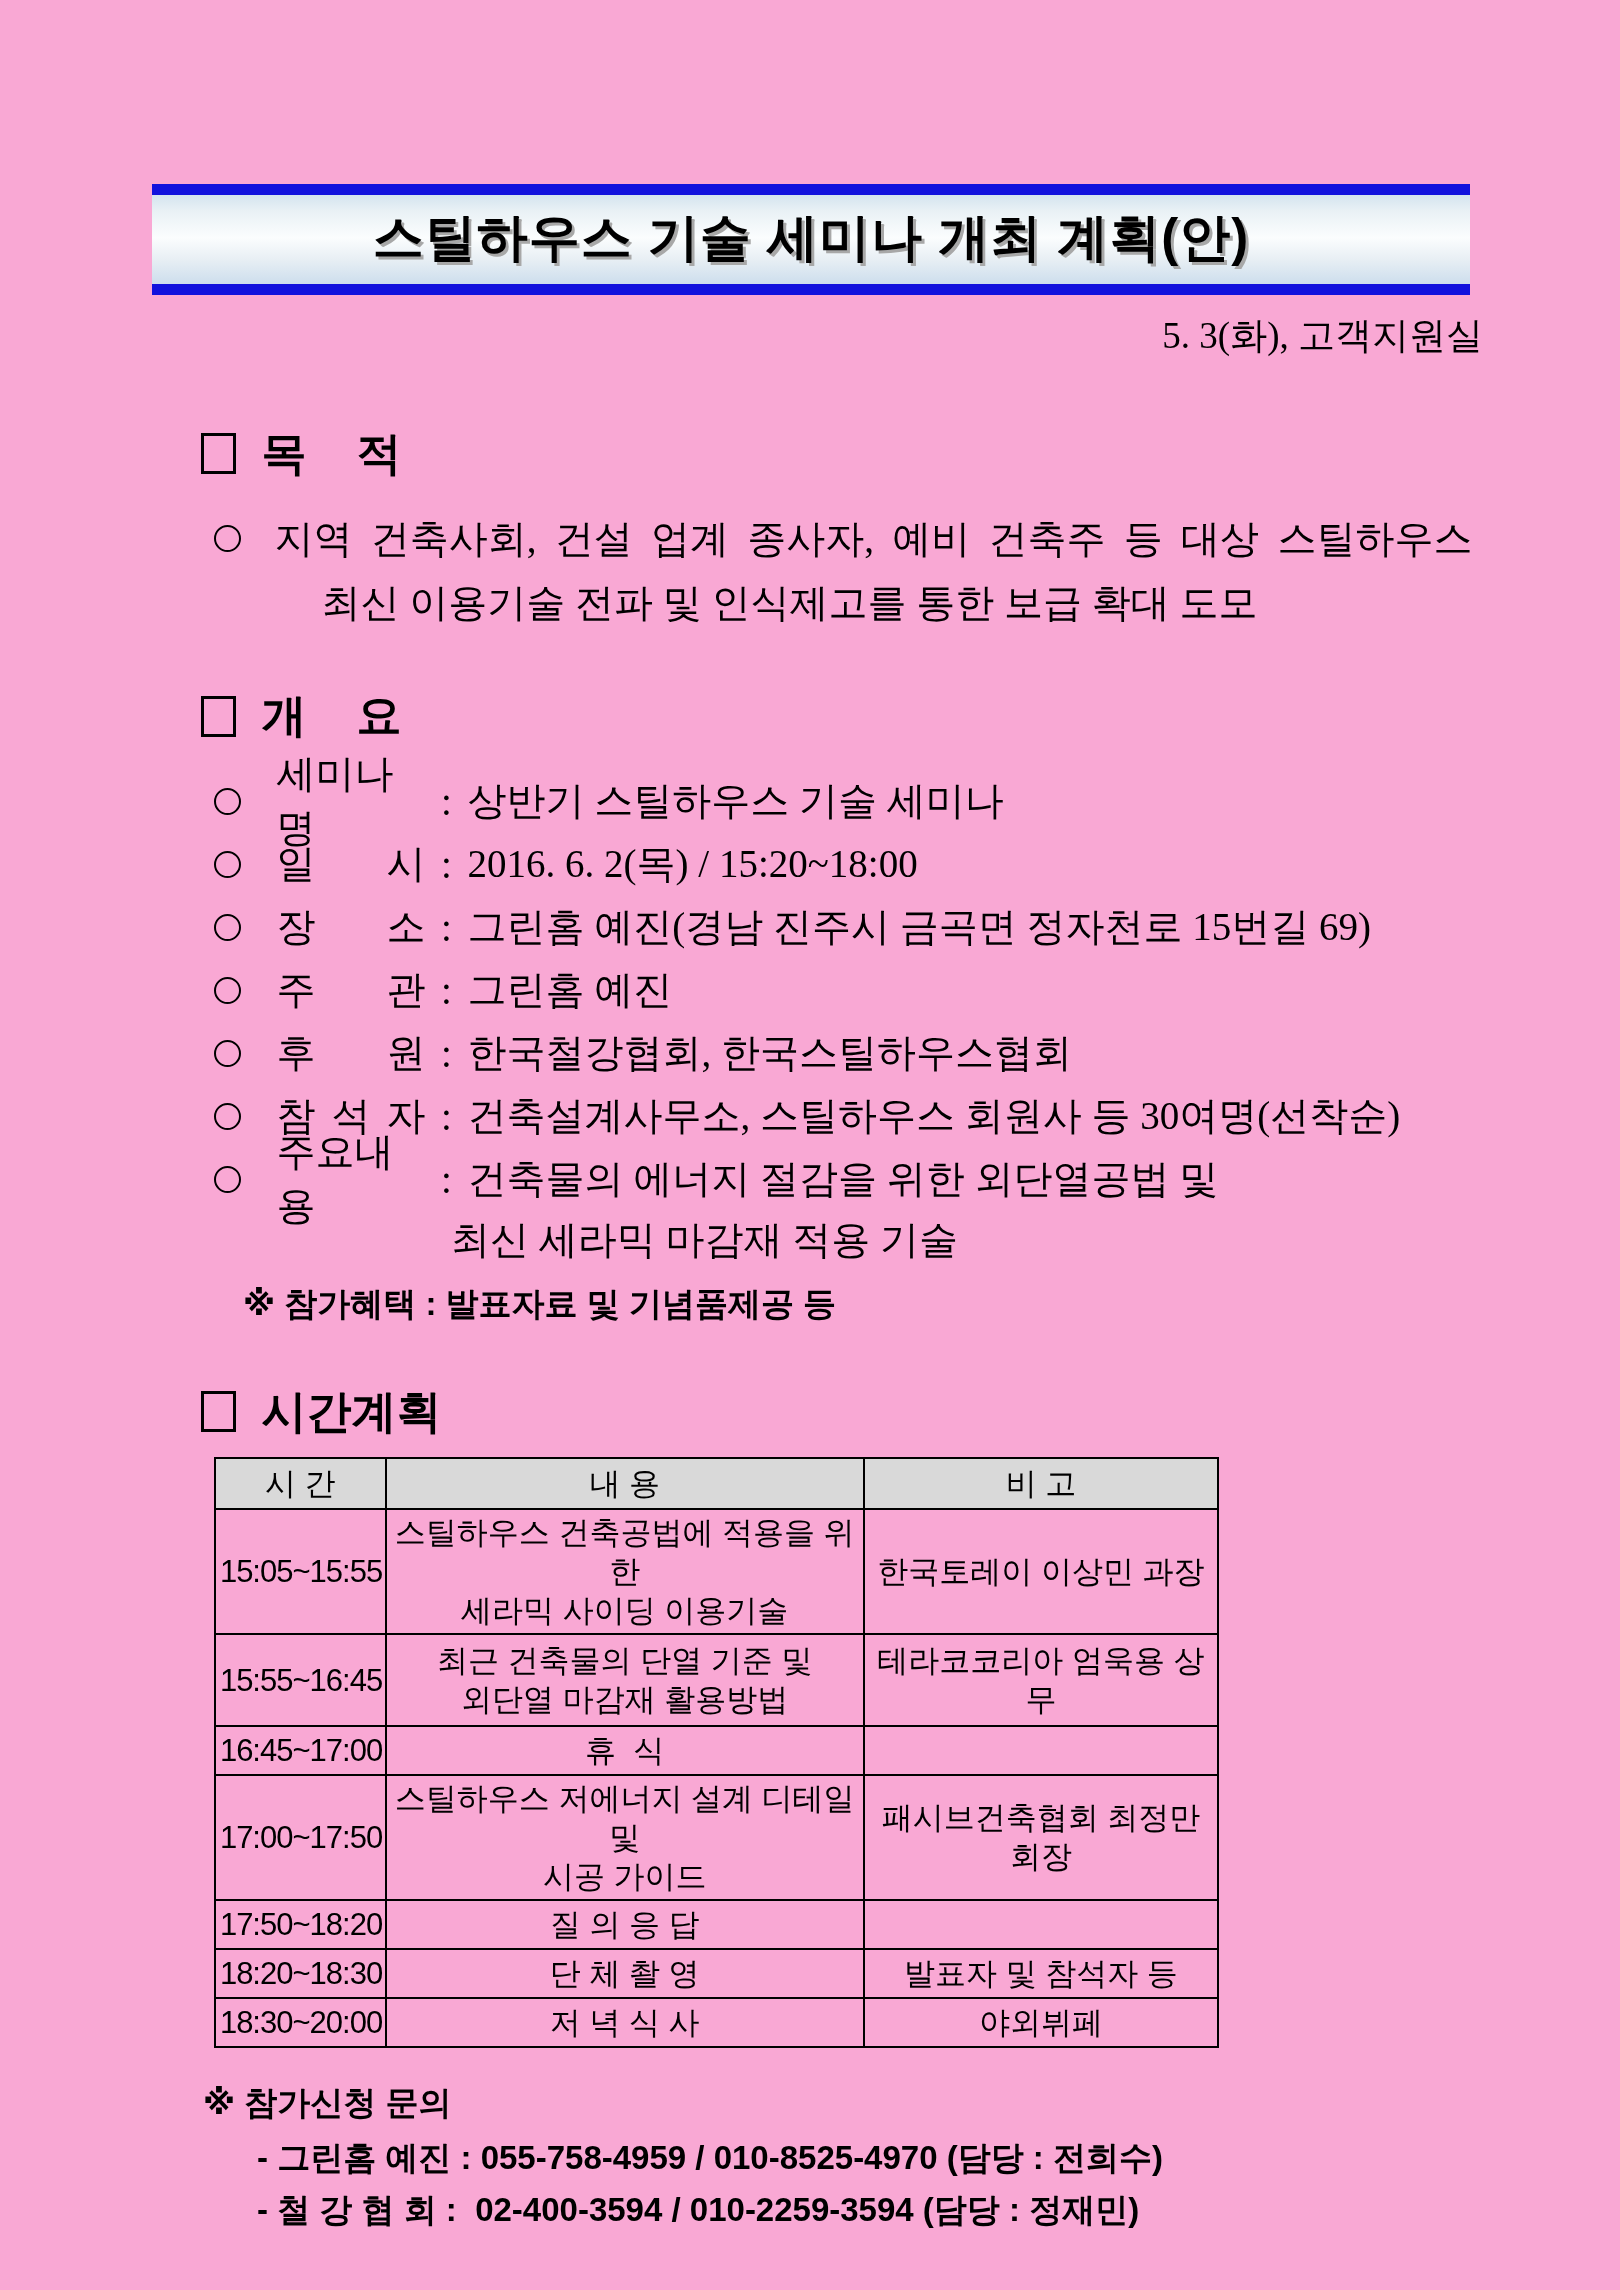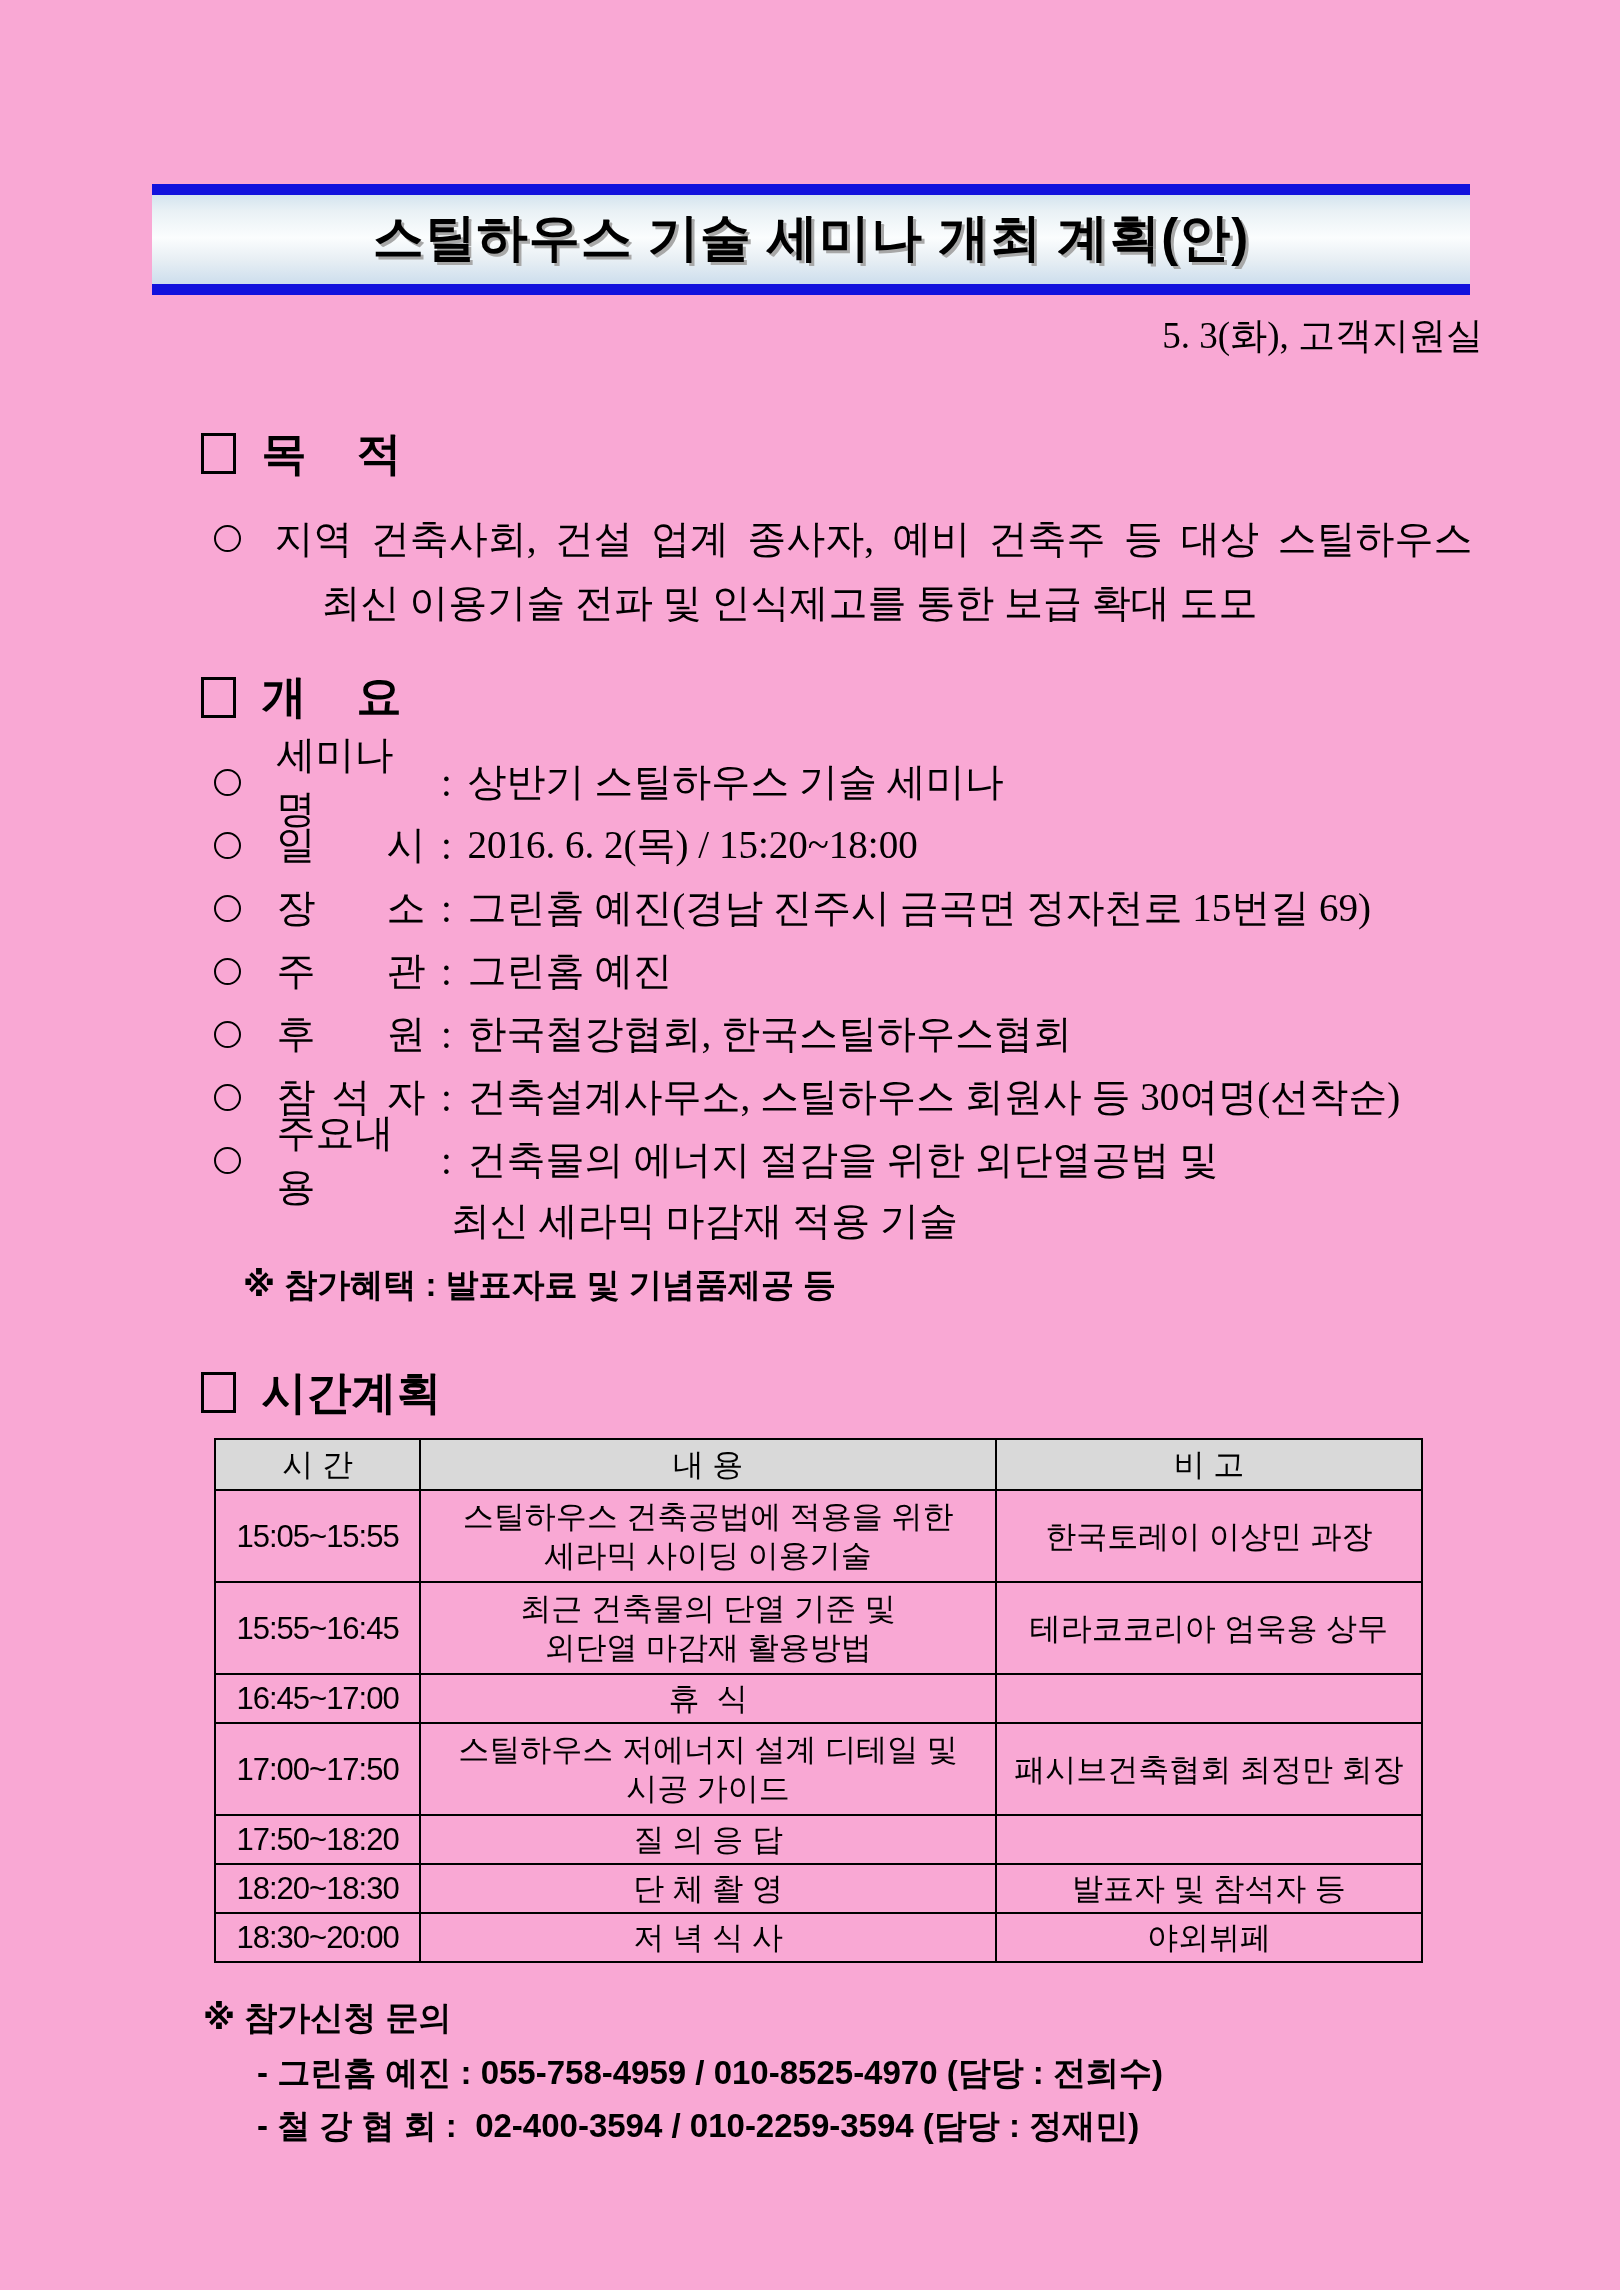--- a/index.html
+++ b/index.html
@@ -44,21 +44,21 @@
     font-size:45px;
     white-space:pre;
   }
   .sq {
     width:35px; height:41px;
     border:3.9px solid #000;
     margin-right:25.5px;
     flex:none;
   }
   .h-purpose { margin-top:63px; }
-  .h-overview { margin-top:32px; }
+  .h-overview { margin-top:51px; }
   .h-schedule { margin-top:55px; }
   .purpose-block { margin:23.5px 0 0 214px; }
   .bullet-row { display:flex; }
   .circ {
     width:27.4px; height:27.4px;
     border:2.9px solid #000;
     border-radius:50%;
     flex:none;
     align-self:center;
   }
@@ -92,21 +92,21 @@
   .note-line {
     margin:13.7px 0 0 243px;
     font-family:"Liberation Sans","DejaVu Sans",sans-serif;
     font-weight:bold;
     font-size:33px;
     white-space:pre;
   }
   
   .sched-table {
     margin:15.7px 0 0 214px;
-    width:1209px;
+    width:1005px;
     border-collapse:collapse;
     border:2.9px solid #000;
     font-family:"Liberation Sans","DejaVu Sans",sans-serif;
     font-size:31px;
     table-layout:fixed;
   }
   .sched-table th {
     background:#d9d9d9;
     font-weight:normal;
     border:2px solid #000;

